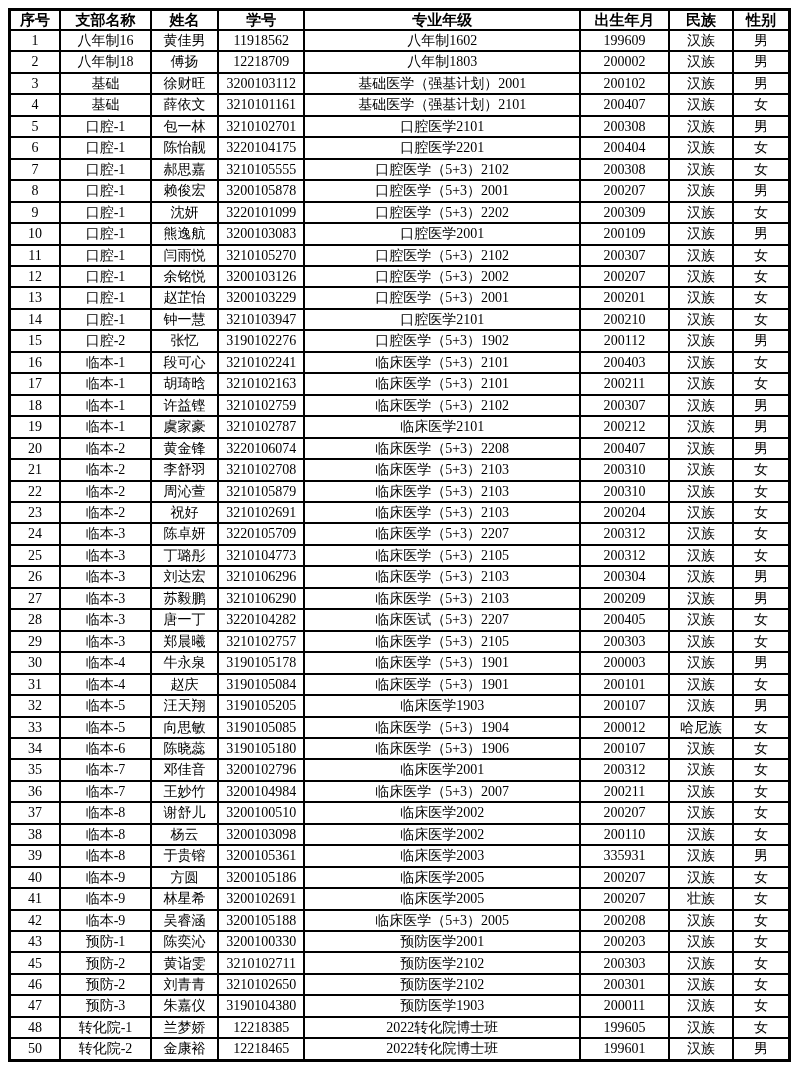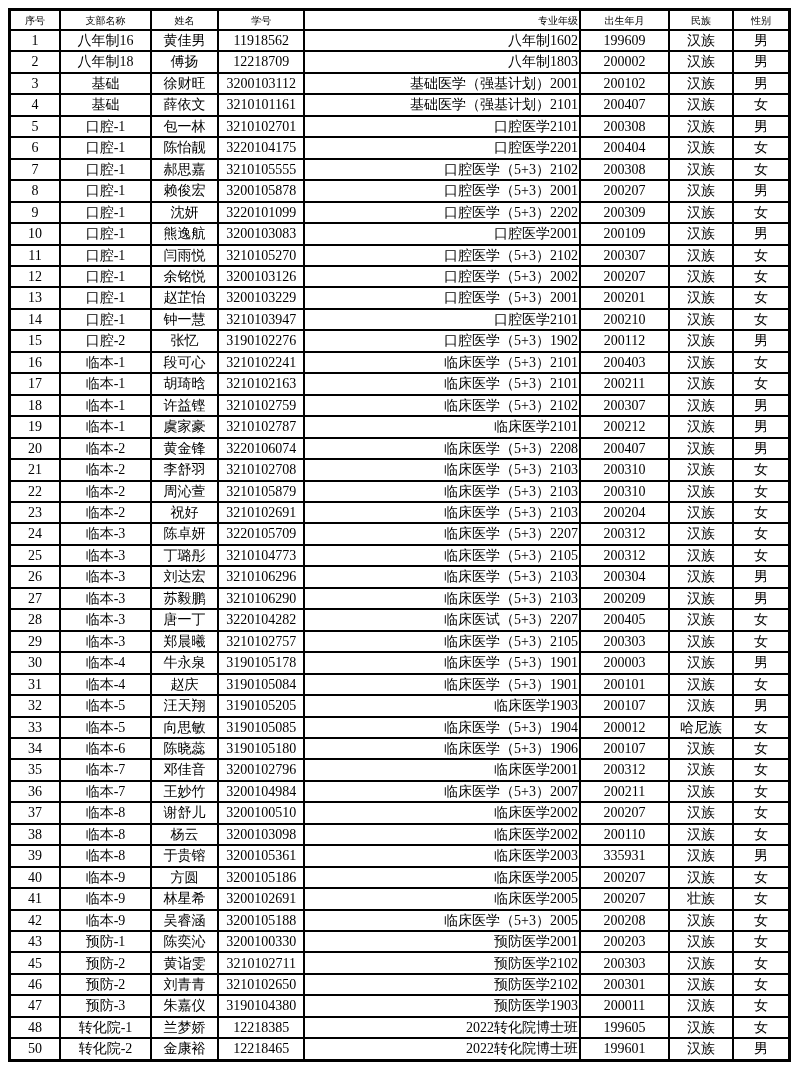--- a/index.html
+++ b/index.html
@@ -22,29 +22,29 @@
     vertical-align:middle;
     padding:0 1px;
     font-size:14px;
     line-height:1.1;
     height:18px;
     overflow:hidden;
     white-space:nowrap;
     color:#000000;
   }
   table.roster th{
-    font-weight:normal;
-    font-size:10px;
+    font-weight:bold;
+    font-size:15px;
   }
   
   .roster th:nth-child(1), .roster td:nth-child(1){width:6.2%;}
   .roster th:nth-child(2), .roster td:nth-child(2){width:11.6%;}
   .roster th:nth-child(3), .roster td:nth-child(3){width:8.5%;}
   .roster th:nth-child(4), .roster td:nth-child(4){width:11.0%;}
-  .roster th:nth-child(5), .roster td:nth-child(5){width:36.3%;text-align:right;}
+  .roster th:nth-child(5), .roster td:nth-child(5){width:36.3%;}
   .roster th:nth-child(6), .roster td:nth-child(6){width:11.4%;margin-top:39px;}
   .roster th:nth-child(7), .roster td:nth-child(7){width:8.0%;}
   .roster th:nth-child(8), .roster td:nth-child(8){width:7.0%;}
 </style>
 </head>
 <body>
 
 <div class="page">
   <table class="roster">
     <thead>

